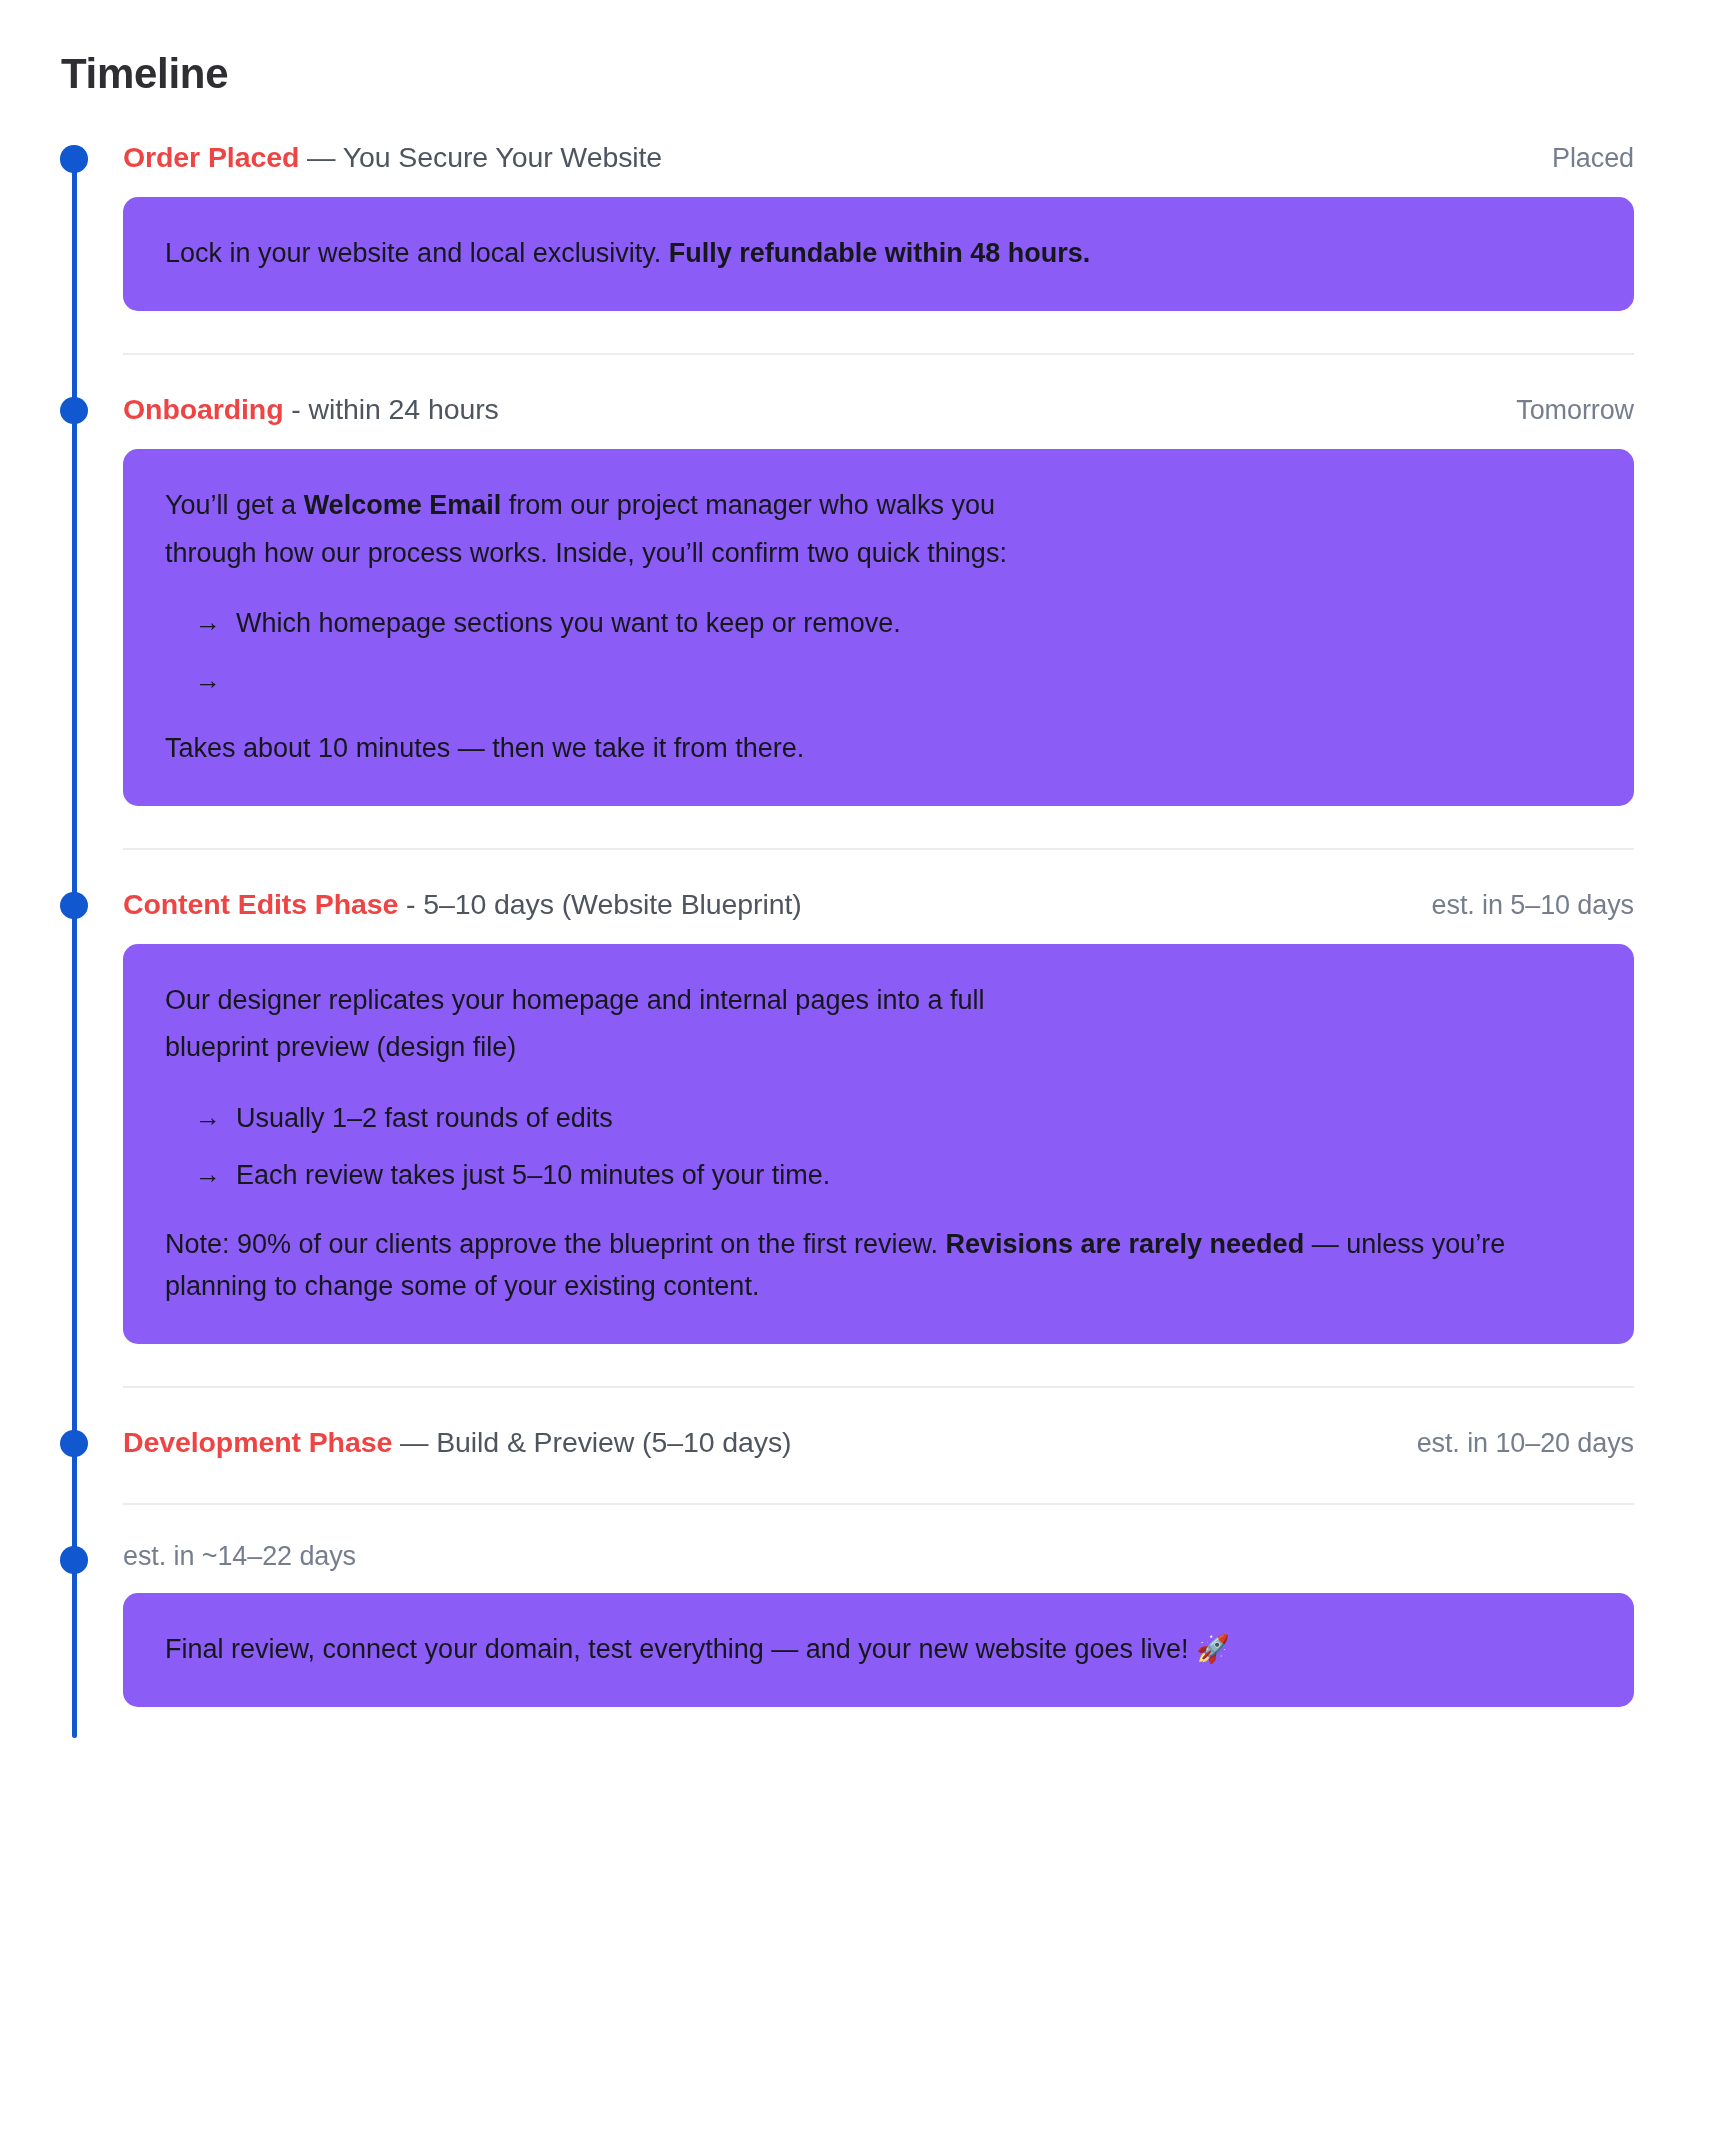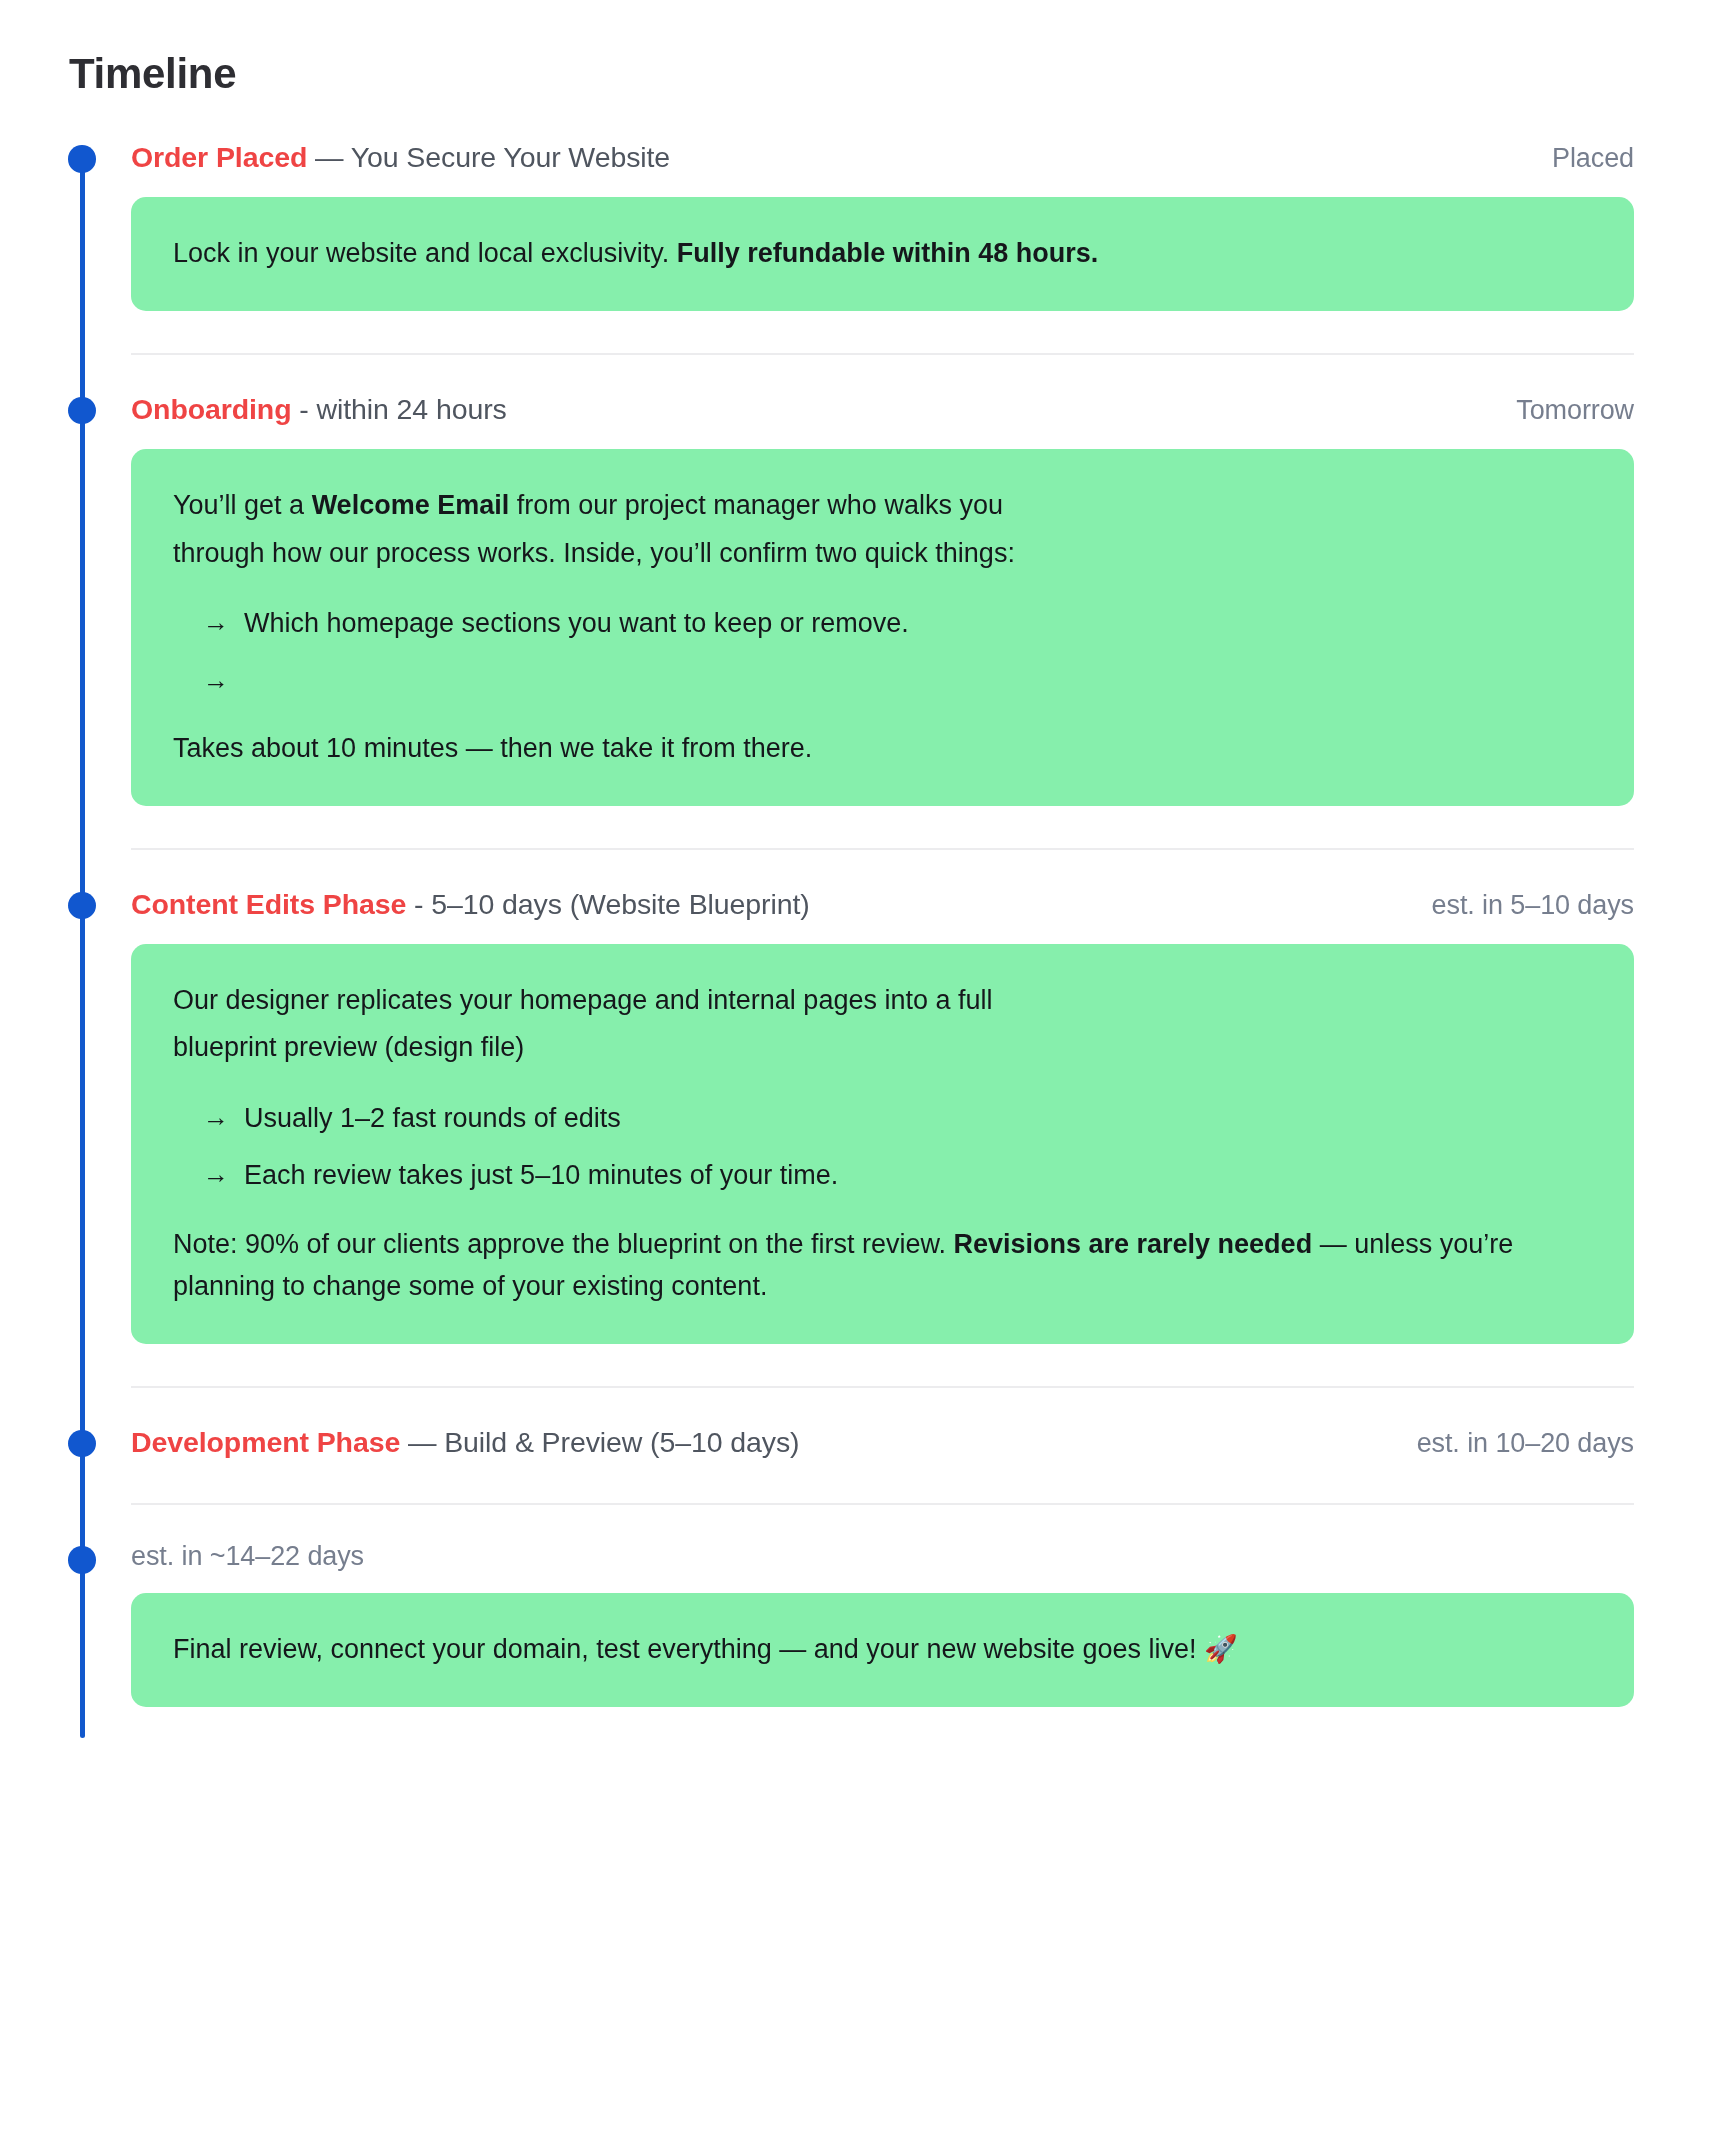--- a/index.html
+++ b/index.html
@@ -11,21 +11,21 @@
   body {
     width: 1729px;
     min-height: 2136px;
     font-family: "Liberation Sans", sans-serif;
     color: #1b1d21;
     -webkit-font-smoothing: antialiased;
   }
 
   .page {
     width: 1729px;
-    padding: 0 0 0 17px;
+    padding: 0 0 0 9px;
     position: relative;
   }
 
   .page-title {
     font-size: 42px;
     font-weight: 700;
     letter-spacing: -0.3px;
     color: #2e2e33;
     margin: 0;
     padding: 49px 0 0 52px;
@@ -94,21 +94,21 @@
 
   .tl-meta {
     font-size: 27px;
     color: #767e8e;
     white-space: nowrap;
     font-weight: 400;
     letter-spacing: -0.1px;
   }
 
   .tl-card {
-    background: #86efac;
+    background: #8b5cf6;
     border-radius: 15px;
     margin-top: 21px;
     padding: 36px 42px;
     font-size: 27px;
     line-height: 1.55;
     color: #15171b;
   }
   .tl-card p {
     margin: 0;
   }

